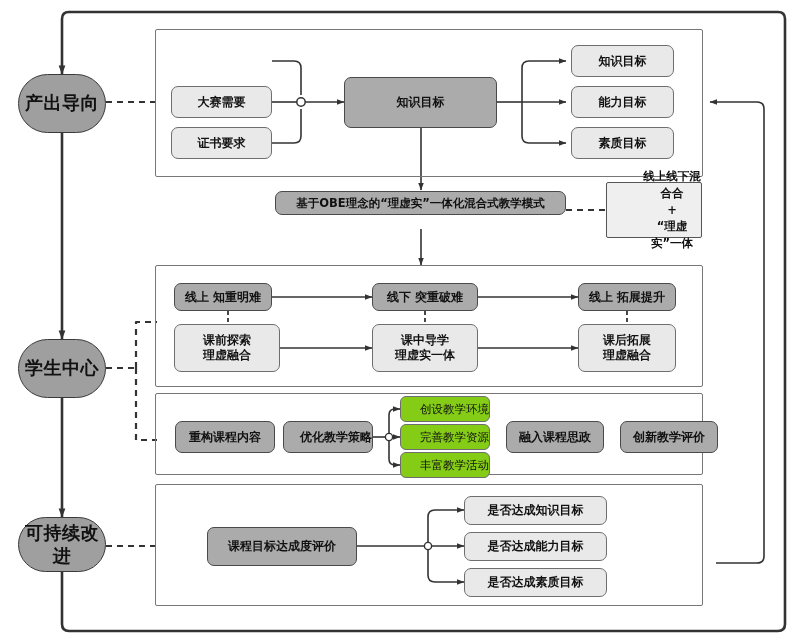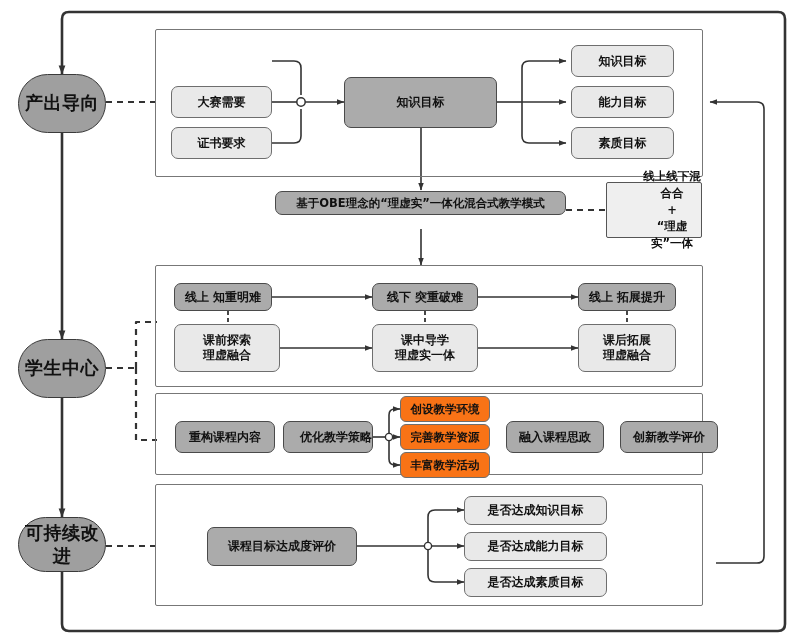--- a/index.html
+++ b/index.html
@@ -8,22 +8,22 @@
   #svg{position:absolute;left:0;top:0;width:795px;height:642px;}
   .node{position:absolute;box-sizing:border-box;display:flex;align-items:center;
         justify-content:center;text-align:center;color:#111;line-height:1.25;
         font-family:"DejaVu Sans","Liberation Sans",sans-serif;}
   .capsule{background:#9f9f9f;border:1.4px solid #3a3a3a;border-radius:40px;
            font-size:18px;font-weight:600;letter-spacing:.5px;}
   .dark{background:#ababab;border:1.4px solid #4a4a4a;border-radius:7px;
         font-size:12px;font-weight:600;}
   .light{background:#e9e9e9;border:1.4px solid #6e6e6e;border-radius:7px;
          font-size:12px;font-weight:600;}
-  .lightsq{background:#f97316;border:1.3px solid #6e6e6e;border-radius:6px;
-           font-size:11.5px;font-weight:700;}
+  .lightsq{background:#84cc16;border:1.3px solid #6e6e6e;border-radius:6px;
+           font-size:11.5px;font-weight:400;justify-content:flex-end;}
   .sidebox{background:#efefef;border:1.4px solid #555;border-radius:2px;
            font-size:11.5px;font-weight:600;line-height:1.45;padding-left:36px;}
   .panel{position:absolute;box-sizing:border-box;border:1.3px solid #777;
          background:transparent;border-radius:2px;}
   .twoline{flex-direction:column;}
   .obe{font-size:11.5px;}
 </style>
 </head>
 <body>
 

